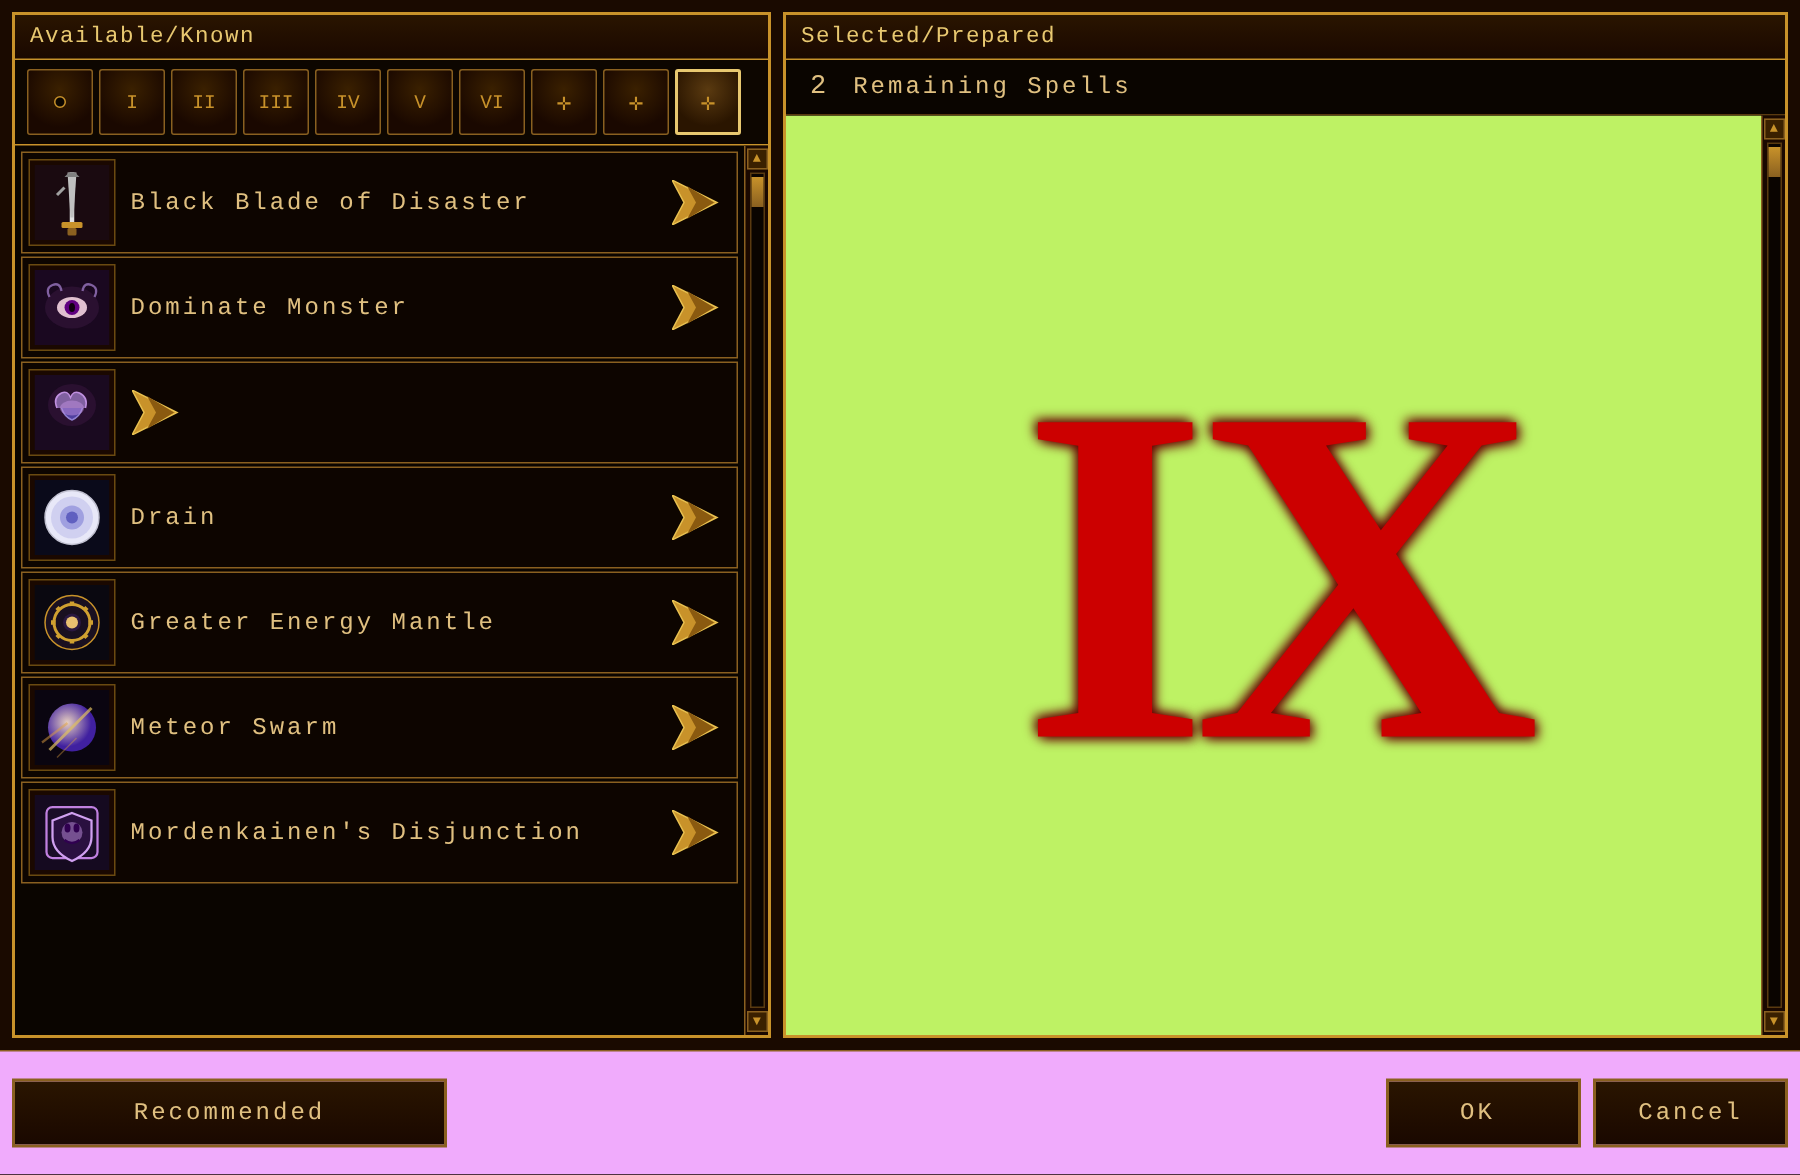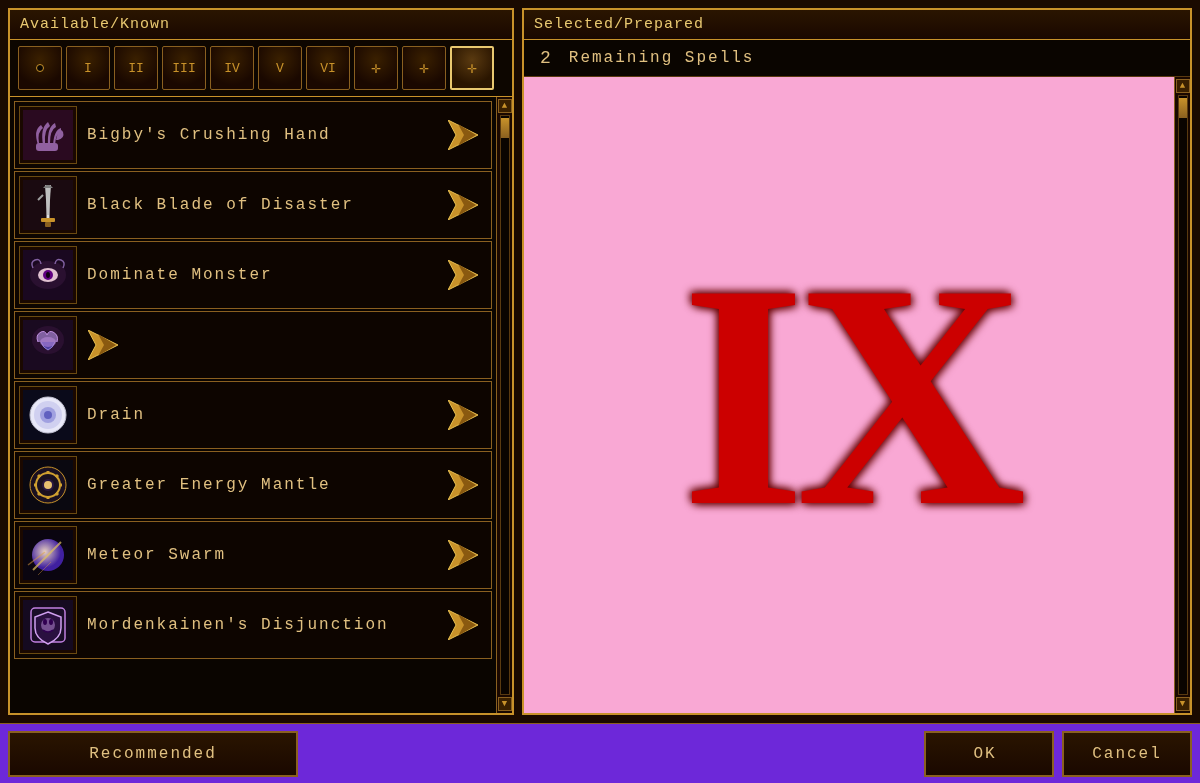--- a/index.html
+++ b/index.html
@@ -220,21 +220,21 @@
     .remaining-count {
       font-size: 18px;
       color: #e0c080;
     }
 
     .right-content {
       flex: 1;
       display: flex;
       align-items: center;
       justify-content: center;
-      background: #f9a8d4;
+      background: #bef264;
       position: relative;
     }
 
     .roman-numeral {
       font-family: 'Times New Roman', Georgia, serif;
       font-size: 320px;
       font-weight: bold;
       color: #cc0000;
       text-shadow: 2px 2px 8px #660000, -2px -2px 8px #660000;
       line-height: 1;
@@ -254,23 +254,23 @@
 
     .right-content-wrapper {
       display: flex;
       flex: 1;
       overflow: hidden;
     }
 
     
     .bottom-bar {
       display: flex;
-      height: 60px;
+      height: 83px;
       border-top: 1px solid #8a6020;
-      background: #6d28d9;
+      background: #f0abfc;
       padding: 8px;
       gap: 8px;
     }
 
     .bottom-left {
       width: 590px;
       display: flex;
       align-items: center;
     }
 
@@ -353,40 +353,20 @@
           <span class="plus">✛</span>
         </div>
       <div class="tab-btn active">
           <span class="plus">✛</span>
         </div>
     </div>
 
     <div class="list-container">
       <div class="spell-list">
 
-        <div class="spell-item">
-          <div class="spell-icon">
-            <svg viewBox="0 0 50 50">
-              <rect width="50" height="50" fill="#2a0a20"></rect>
-              <path d="M15 35 Q10 20 18 15 L20 18 Q14 22 16 33z" fill="#9060a0"></path>
-              <path d="M20 35 Q17 18 25 12 L27 16 Q21 20 22 33z" fill="#9060a0"></path>
-              <path d="M25 35 Q24 17 32 13 L33 17 Q27 20 27 33z" fill="#9060a0"></path>
-              <path d="M30 35 Q31 20 38 18 L38 22 Q33 23 32 35z" fill="#9060a0"></path>
-              <rect x="13" y="33" width="22" height="8" rx="3" fill="#9060a0"></rect>
-              <path d="M35 30 Q42 28 40 22 Q38 18 35 22 L33 30z" fill="#9060a0"></path>
-            </svg>
-          </div>
-          <span class="spell-name">Bigby's Crushing Hand</span>
-          <div class="arrow-btn">
-            <svg width="38" height="30" viewBox="0 0 38 30">
-              <polygon points="0,0 30,15 0,30 8,15" fill="#c8922a" stroke="#e8c050" stroke-width="1"></polygon>
-              <polygon points="10,4 28,15 10,26 16,15" fill="#8a5a10" stroke="none"></polygon>
-            </svg>
-          </div>
-        </div>
 
         <div class="spell-item">
           <div class="spell-icon">
             <svg viewBox="0 0 50 50">
               <rect width="50" height="50" fill="#1a0a10"></rect>
               <line x1="25" y1="5" x2="25" y2="40" stroke="#e0e0e0" stroke-width="3"></line>
               <polygon points="22,5 28,5 26,35 24,35" fill="#c0c0c0"></polygon>
               <polygon points="20,8 30,8 27,5 23,5" fill="#808080"></polygon>
               <rect x="18" y="38" width="14" height="4" rx="1" fill="#c8922a"></rect>
               <rect x="22" y="42" width="6" height="5" rx="1" fill="#8a6020"></rect>

